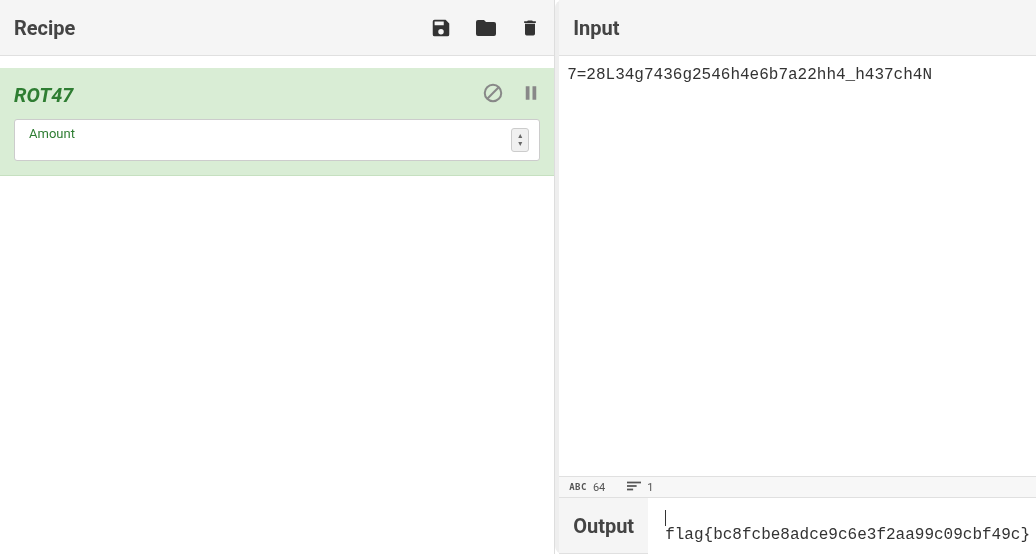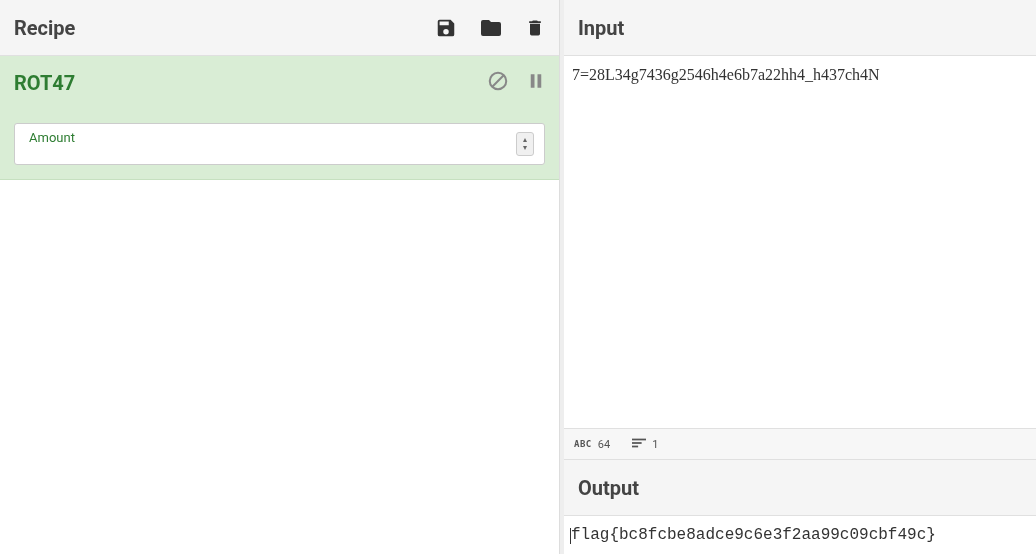--- a/index.html
+++ b/index.html
@@ -15,26 +15,28 @@
     .app {
       display: flex;
       width: 100%;
       height: 100%;
     }
     .left-panel {
       width: 560px;
       border-right: 1px solid #ddd;
       display: flex;
       flex-direction: column;
+      gap: 12px;
     }
     .right-panel {
       flex: 1;
       display: flex;
       flex-direction: column;
       border-left: 4px solid #eee;
+      border-radius: 8px;
     }
     .panel-header {
       background: #f5f5f5;
       border-bottom: 1px solid #e0e0e0;
       padding: 12px 14px;
       display: flex;
       align-items: center;
       justify-content: space-between;
       height: 56px;
     }
@@ -61,21 +63,22 @@
     }
     .operation {
       background: #d9edd5;
       border-bottom: 1px solid #c6e0c0;
       padding: 14px;
     }
     .op-header {
       display: flex;
       align-items: center;
       justify-content: space-between;
-      margin-bottom: 28px;
+      margin-bottom: 12px;
+      font-style: italic;
     }
     .op-name {
       font-size: 20px;
       font-weight: 700;
       color: #2e7d32;
     }
     .op-icons {
       display: flex;
       gap: 18px;
       align-items: center;
@@ -118,39 +121,39 @@
       flex-direction: column;
       justify-content: center;
       align-items: center;
       font-size: 8px;
       color: #666;
       line-height: 8px;
     }
     .input-body {
       flex: 1;
       padding: 10px 8px;
-      font-family: Liberation Serif, serif;
+      font-family: Liberation Mono, monospace;
       font-size: 16px;
       color: #333;
       border: none;
       outline: none;
       resize: none;
       width: 100%;
     }
     .status-bar {
       background: #f7f7f7;
       border-top: 1px solid #e0e0e0;
       border-bottom: 1px solid #e0e0e0;
       padding: 4px 10px;
       display: flex;
       gap: 22px;
       align-items: center;
       font-size: 11px;
       color: #555;
-      height: 32px;
+      height: 22px;
     }
     .status-item {
       display: flex;
       align-items: center;
       gap: 6px;
     }
     .status-icon {
       font-family: monospace;
       font-size: 9px;
       letter-spacing: 0.5px;
@@ -172,21 +175,22 @@
       flex: 1;
     }
     .input-section {
       display: flex;
       flex-direction: column;
       flex: 1;
       min-height: 0;
     }
     .output-section {
       display: flex;
-      flex-direction: column;
+      flex-direction: row;
+      gap: 11px;
     }
     .cursor-line {
       display: inline-block;
       border-left: 1px solid #333;
       height: 1em;
       vertical-align: text-bottom;
     }
   </style>
 </head>
 <body>

